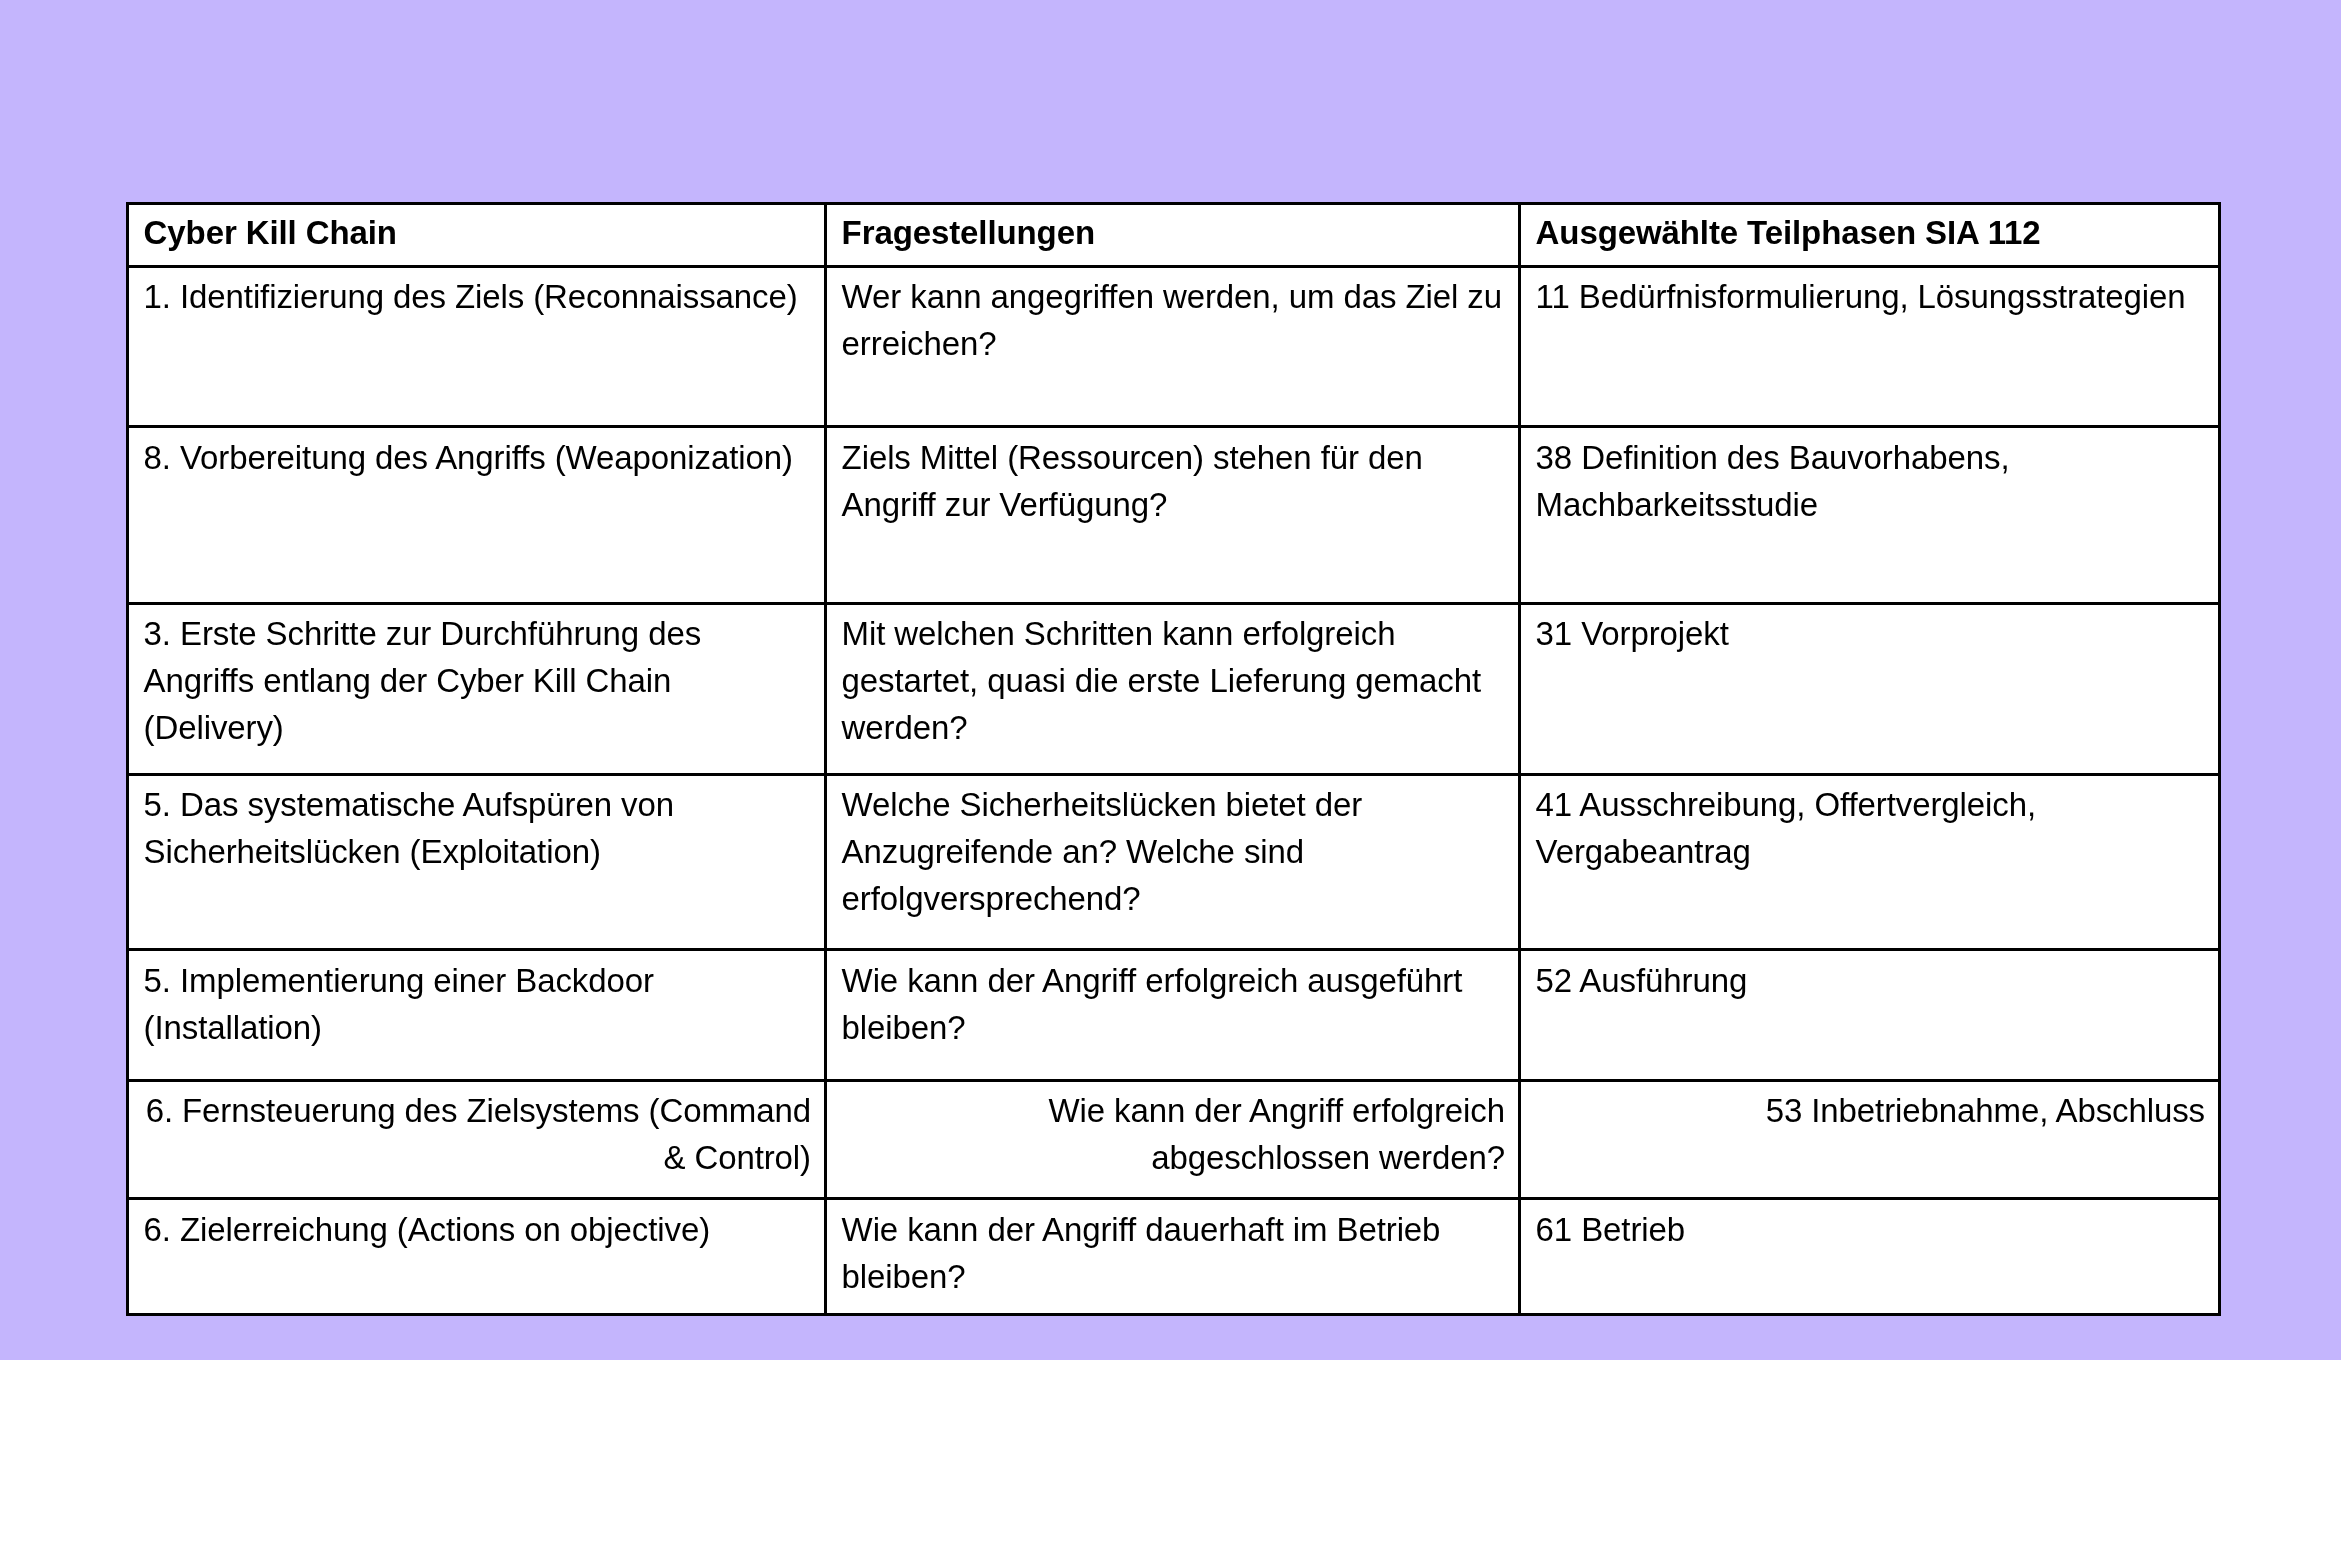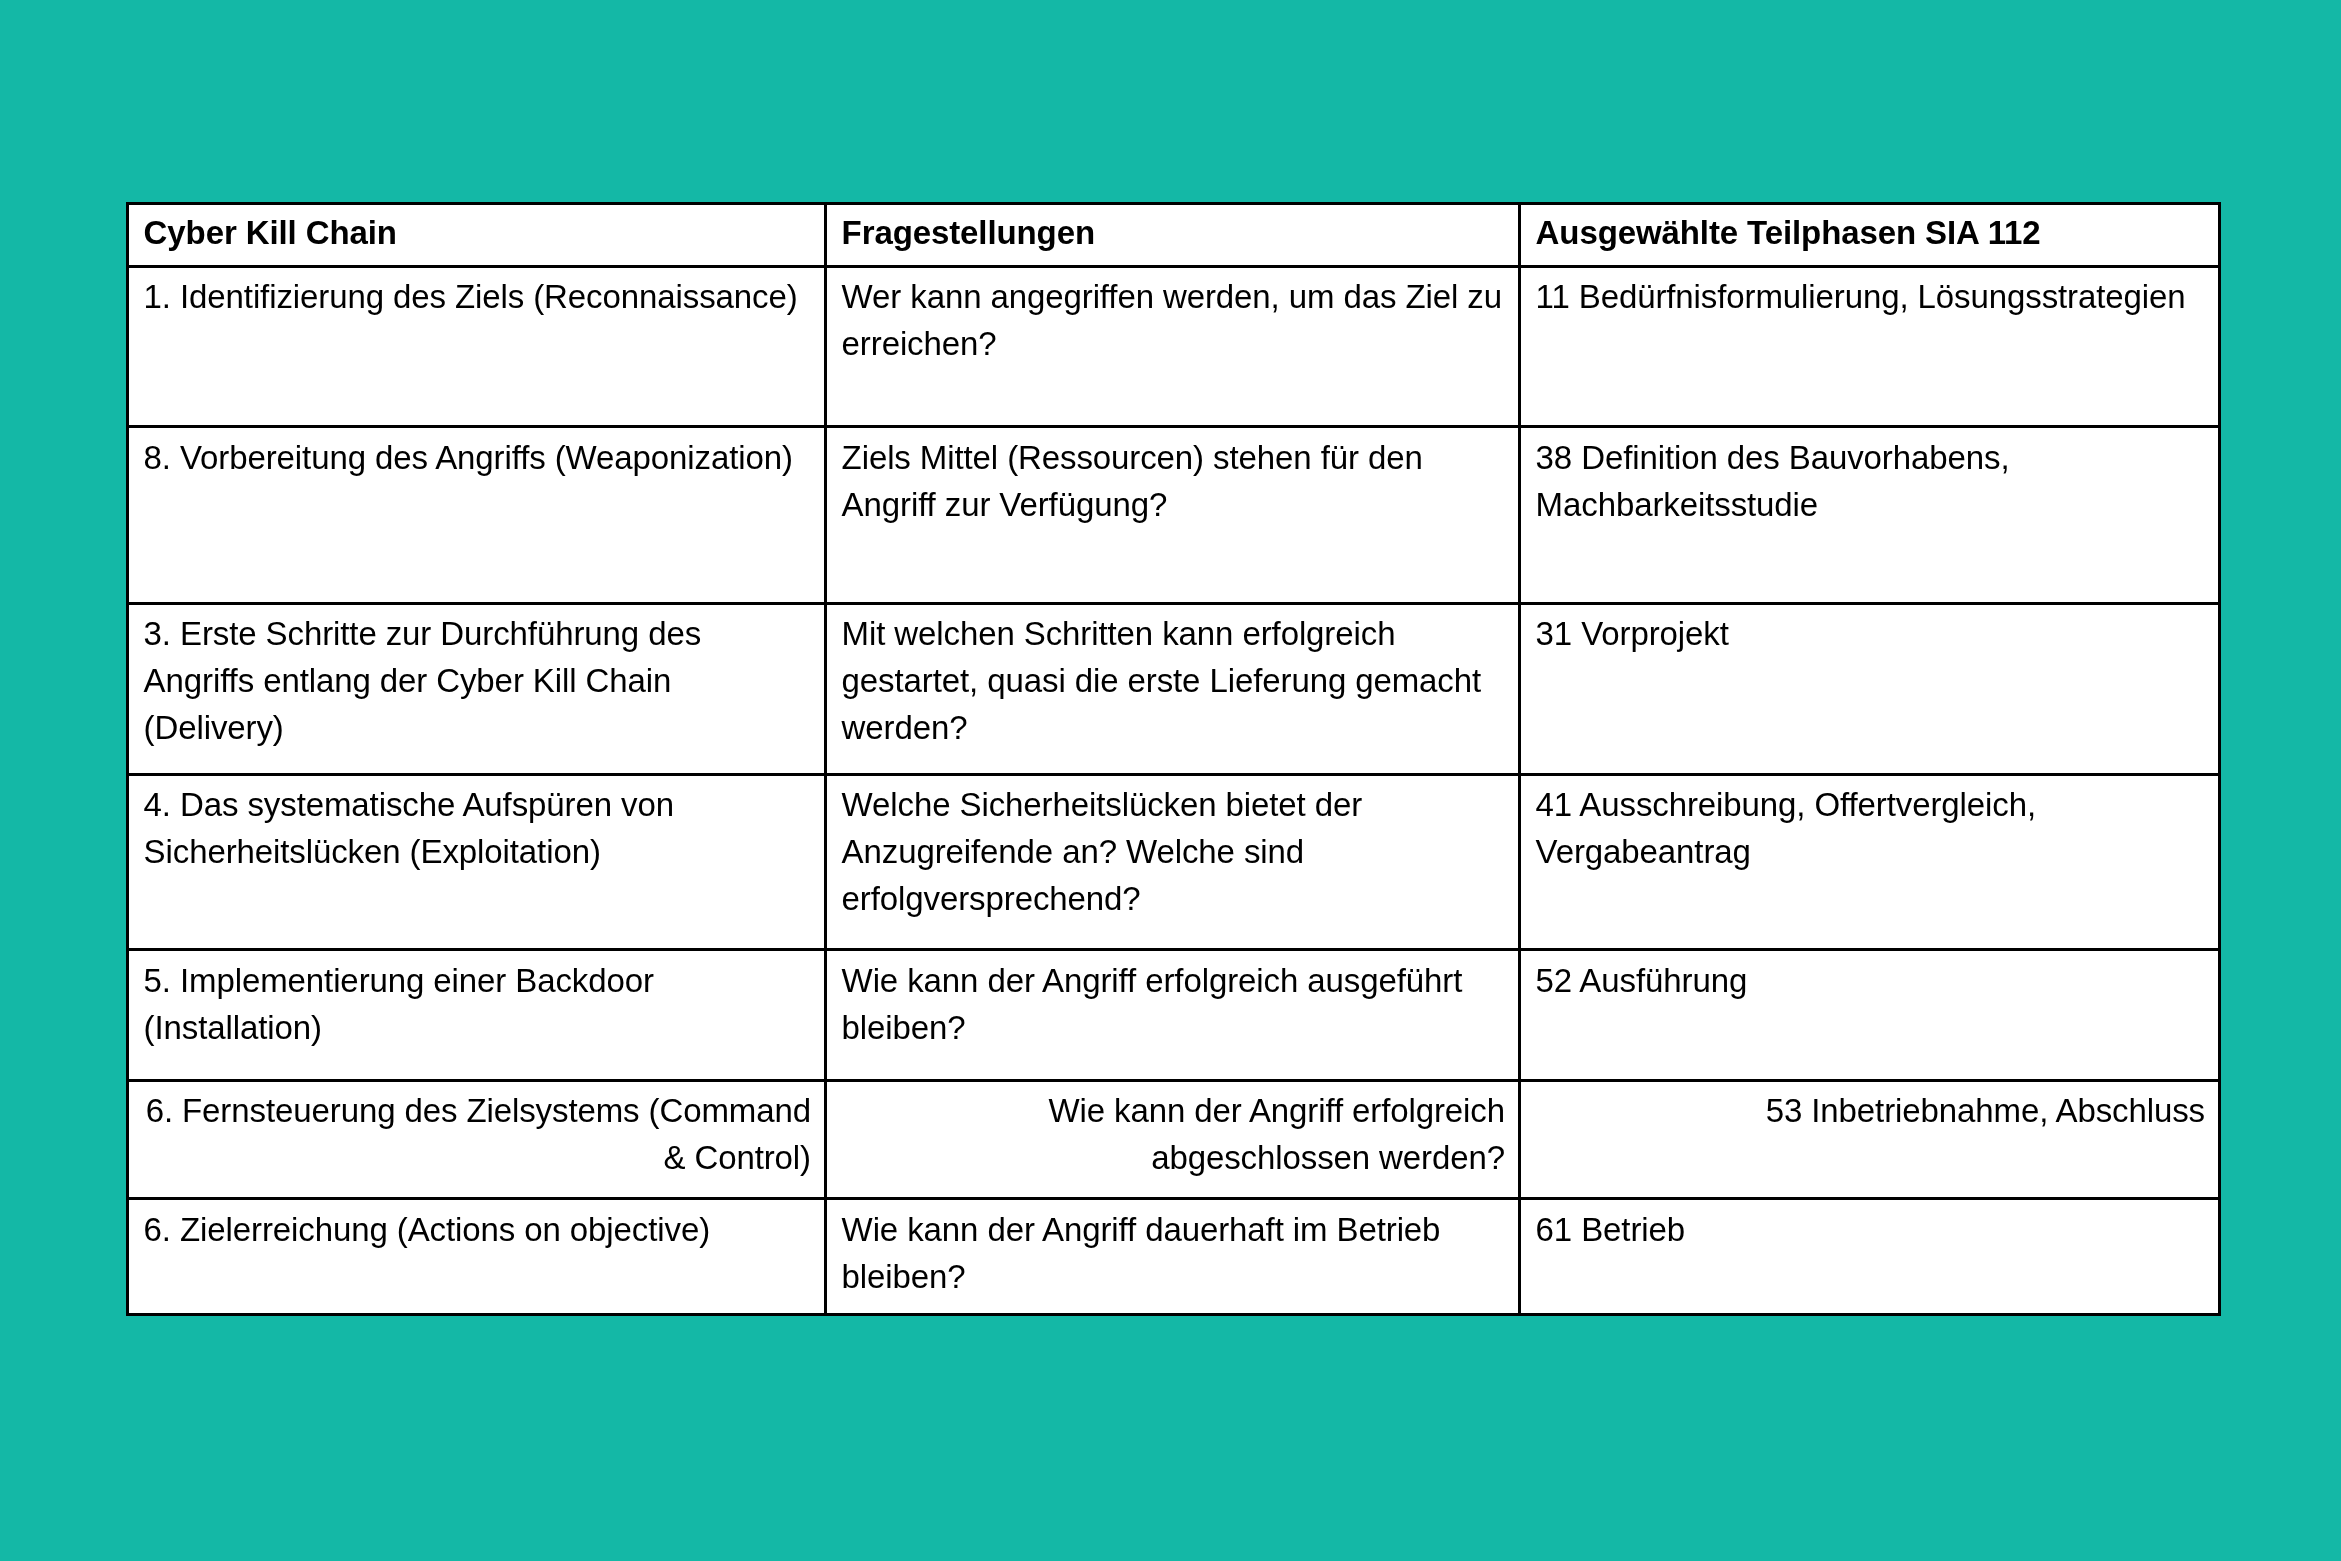--- a/index.html
+++ b/index.html
@@ -9,22 +9,22 @@
   }
   body {
     width: 2342px;
     height: 1561px;
     font-family: "Liberation Sans", sans-serif;
     -webkit-font-smoothing: antialiased;
   }
   #page {
     position: relative;
     width: 2342px;
-    height: 1561px;
-    background: #14b8a6;
+    height: 1360px;
+    background: #c4b5fd;
     overflow: hidden;
   }
   #table-wrap {
     position: absolute;
     left: 126px;
     top: 202px;
     width: 2092px;
   }
   table.kill-chain-table {
     border-collapse: collapse;
@@ -120,21 +120,21 @@
             </td>
           <td>
               <span class="cell-text">Mit welchen Schritten kann erfolgreich gestartet, quasi die erste Lieferung gemacht werden?</span>
             </td>
           <td>
               <span class="cell-text">31 Vorprojekt</span>
             </td>
         </tr>
         <tr class="r4">
           <td>
-              <span class="cell-text">4. Das systematische Aufspüren von Sicherheitslücken (Exploitation)</span>
+              <span class="cell-text">5. Das systematische Aufspüren von Sicherheitslücken (Exploitation)</span>
             </td>
           <td>
               <span class="cell-text">Welche Sicherheitslücken bietet der Anzugreifende an? Welche sind erfolgversprechend?</span>
             </td>
           <td>
               <span class="cell-text">41 Ausschreibung, Offertvergleich, Vergabeantrag</span>
             </td>
         </tr>
         <tr class="r5">
           <td>

